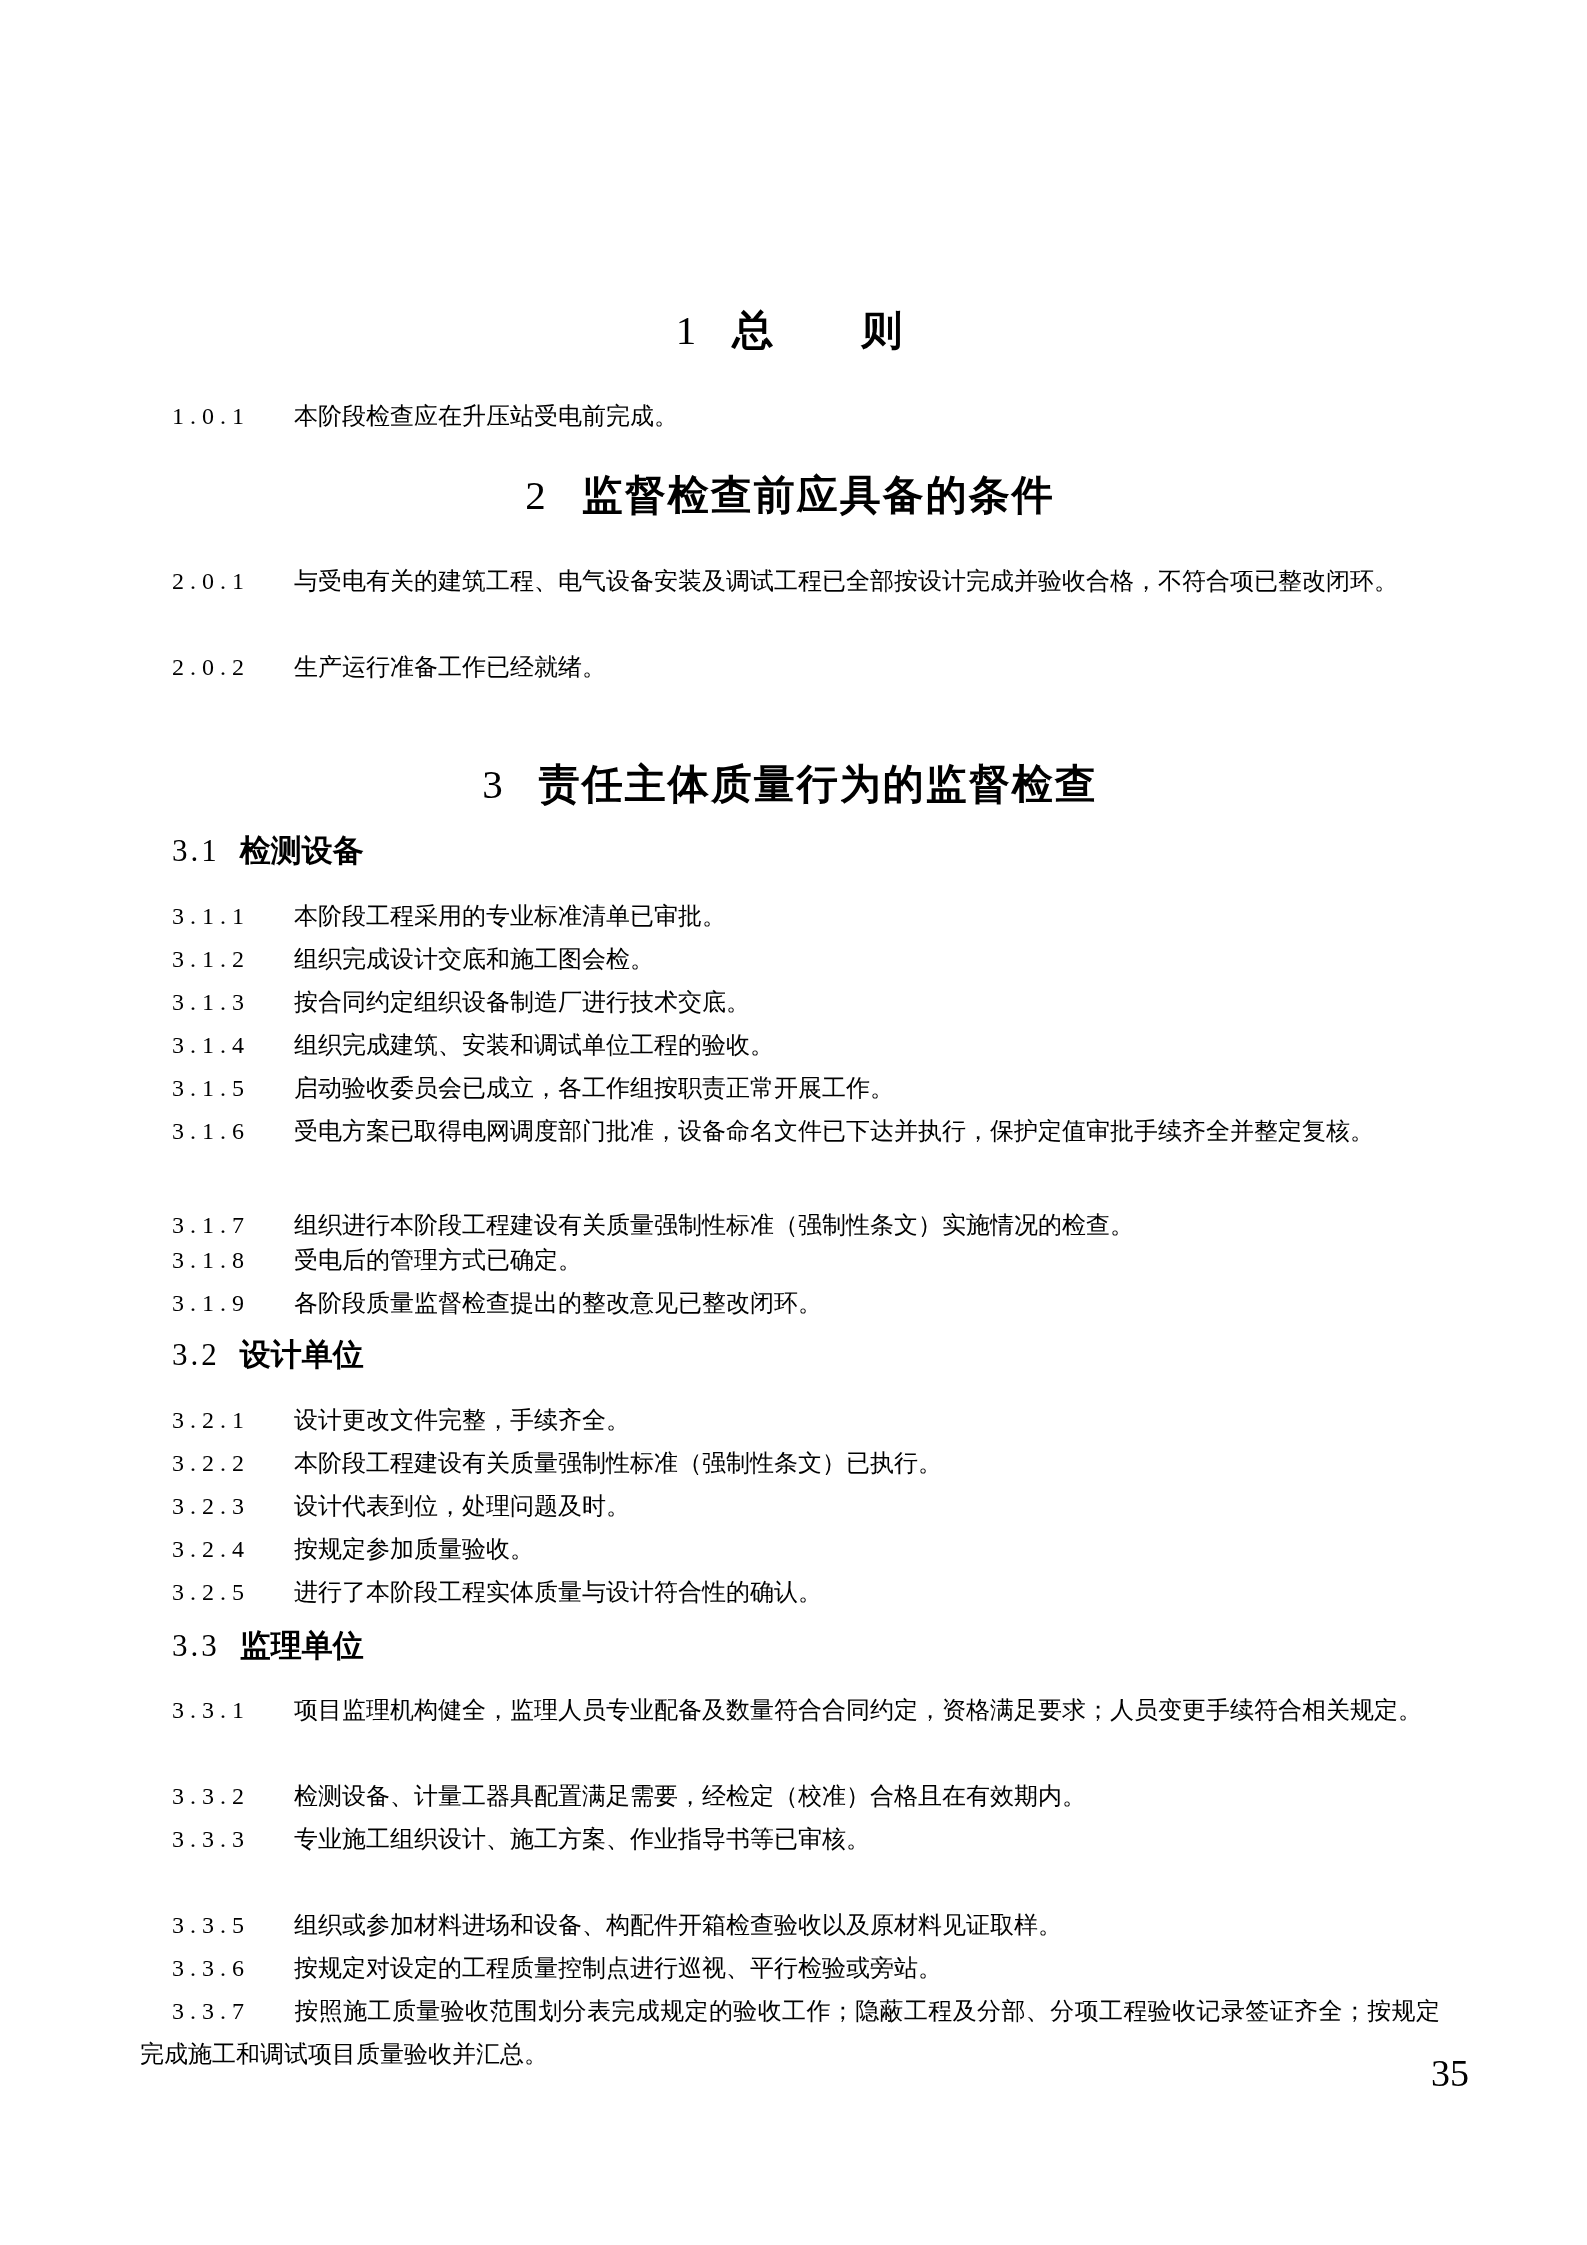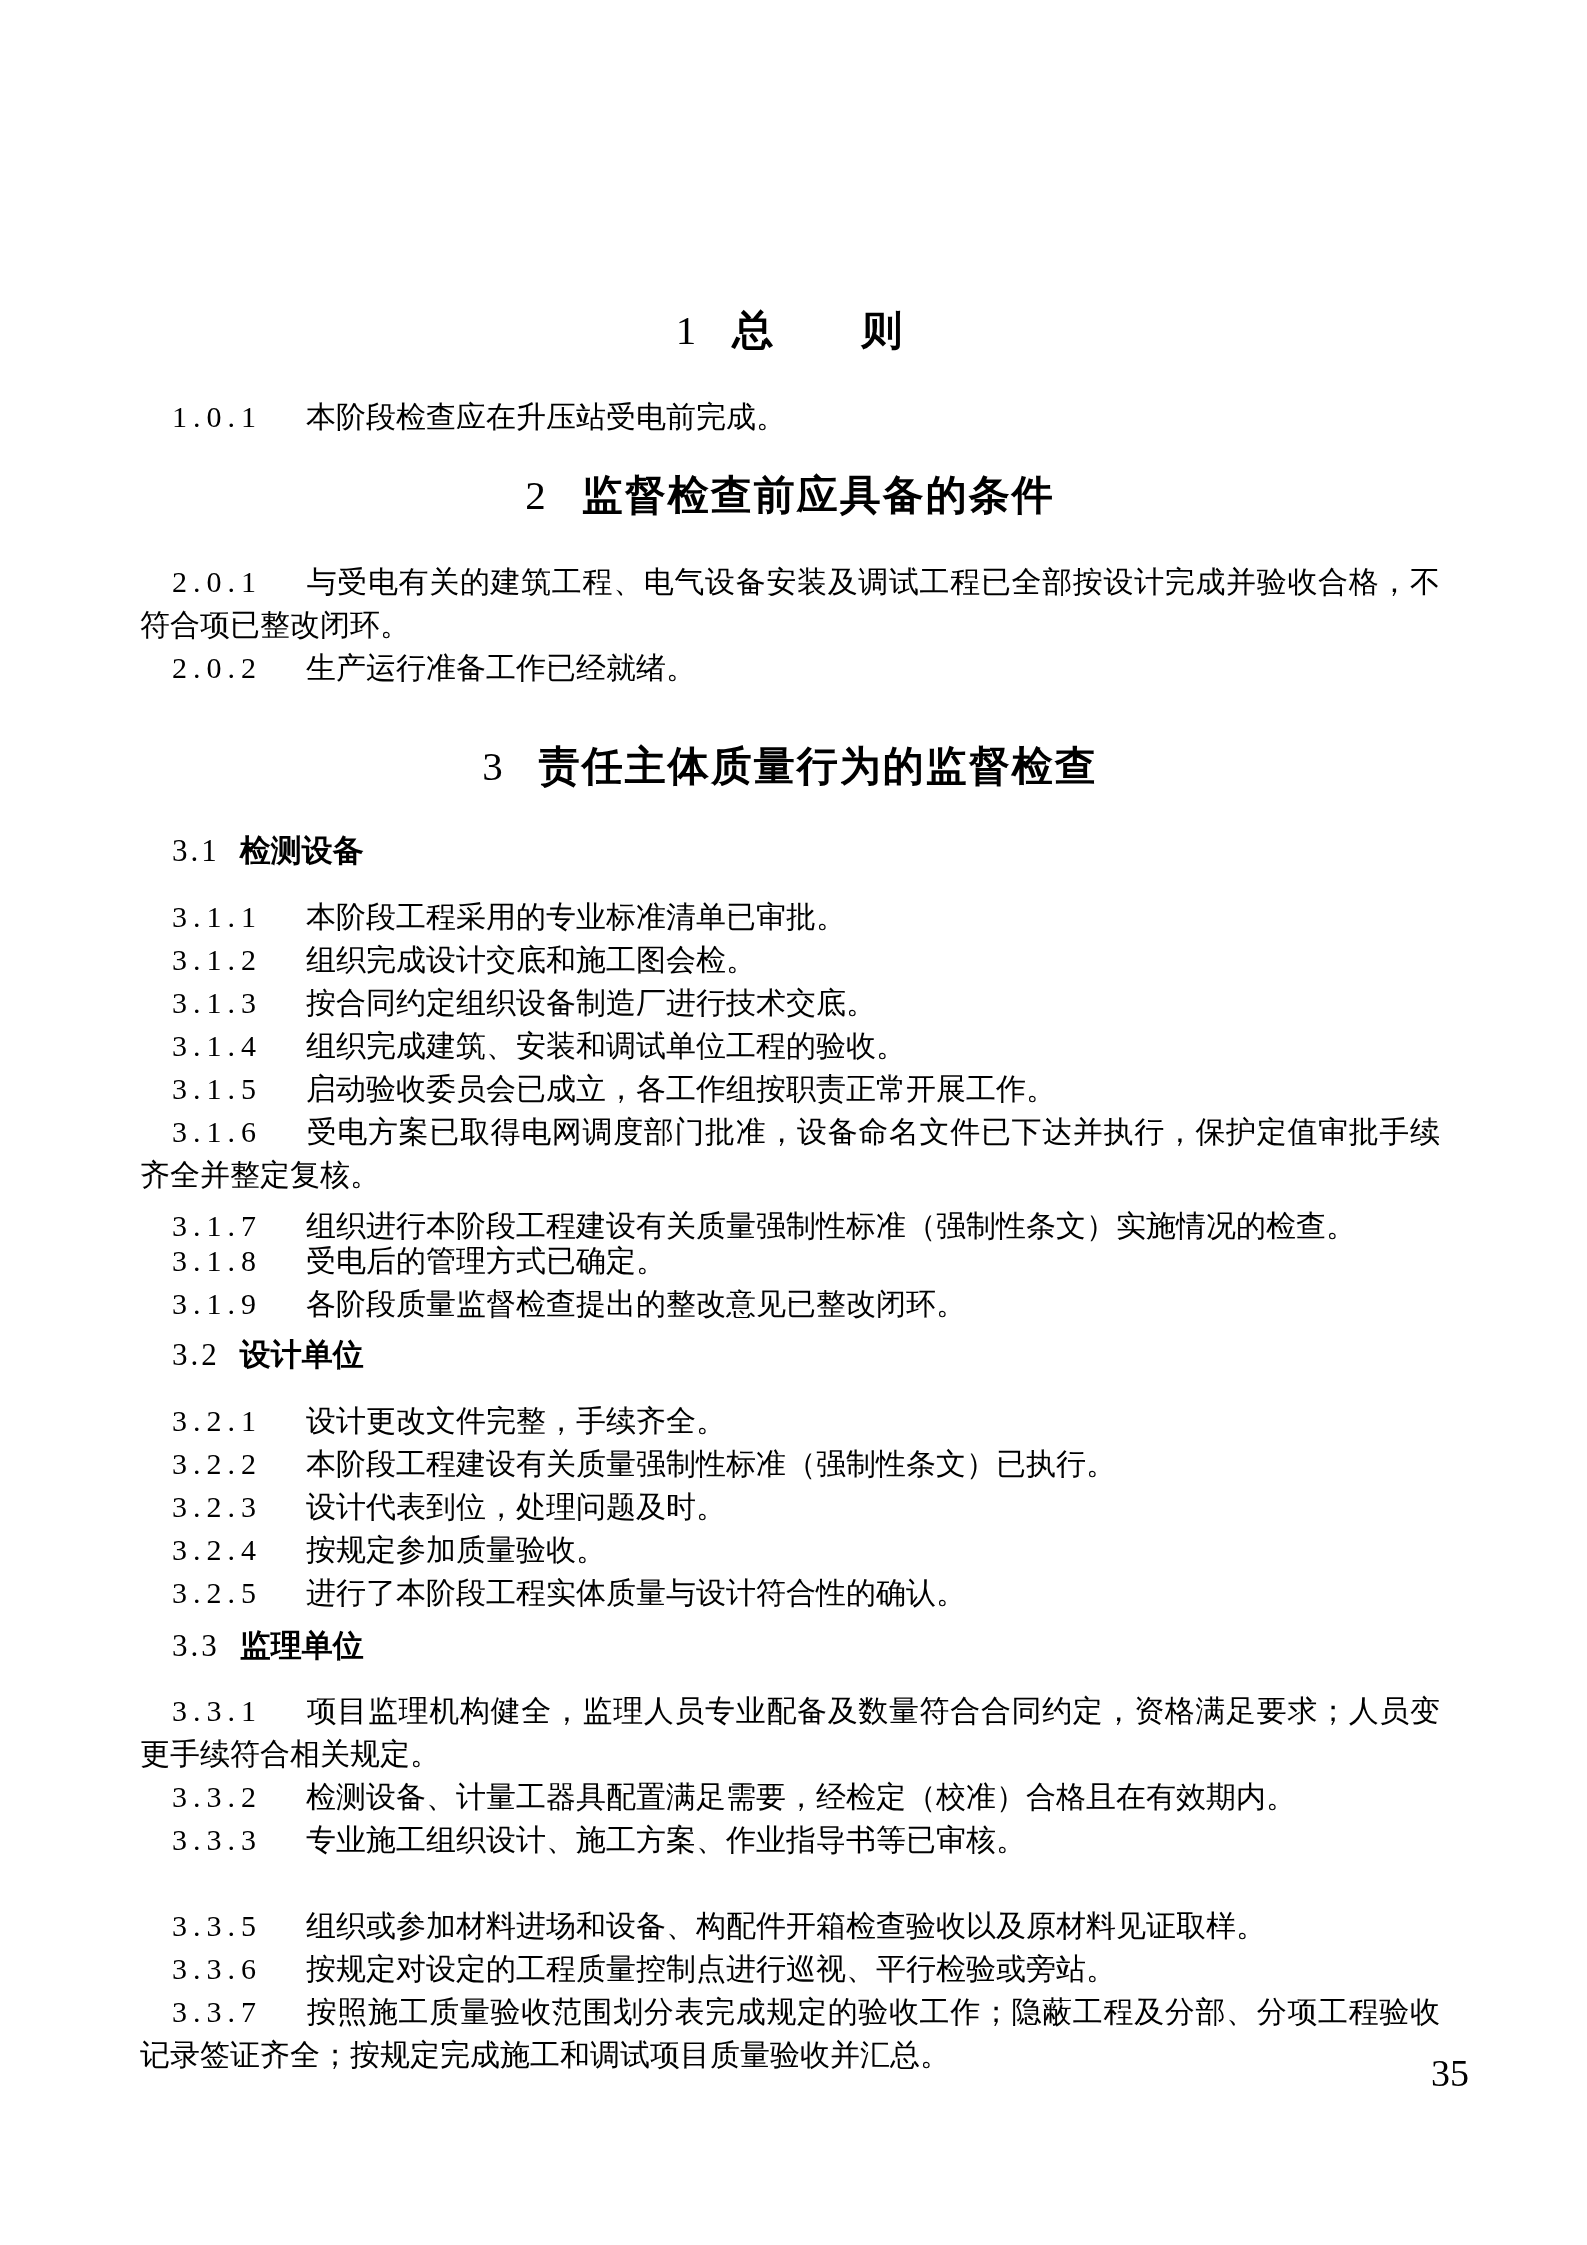--- a/index.html
+++ b/index.html
@@ -54,21 +54,21 @@
     font-weight: normal;
     letter-spacing: 3px;
     margin-right: 20px;
   }
   
   .clause {
     position: absolute;
     left: 140px;
     width: 1300px;
     margin: 0;
-    font-size: 30px;
+    font-size: 24px;
     line-height: 43px;
     text-align: justify;
     text-justify: inter-ideograph;
     text-indent: 32px;
   }
   .clause .num {
     letter-spacing: 6px;
     margin-right: 44px;
     white-space: nowrap;
   }
@@ -95,21 +95,21 @@
   <div class="chapter-title" style="top:471px">
     <span class="cnum">2</span><span class="ctitle">监督检查前应具备的条件</span>
   </div>
   <p class="clause" style="top:560px">
     <span class="num">2.0.1</span><span class="txt">与受电有关的建筑工程、电气设备安装及调试工程已全部按设计完成并验收合格，不符合项已整改闭环。</span>
   </p>
   <p class="clause" style="top:646px">
     <span class="num">2.0.2</span><span class="txt">生产运行准备工作已经就绪。</span>
   </p>
 
-  <div class="chapter-title" style="top:742px">
+  <div class="chapter-title" style="top:760px">
     <span class="cnum">3</span><span class="ctitle">责任主体质量行为的监督检查</span>
   </div>
 
   <div class="section-title" style="top:833px">
     <span class="snum">3.1</span><span class="stitle">检测设备</span>
   </div>
   <p class="clause" style="top:895px">
     <span class="num">3.1.1</span><span class="txt">本阶段工程采用的专业标准清单已审批。</span>
   </p>
   <p class="clause" style="top:938px">

